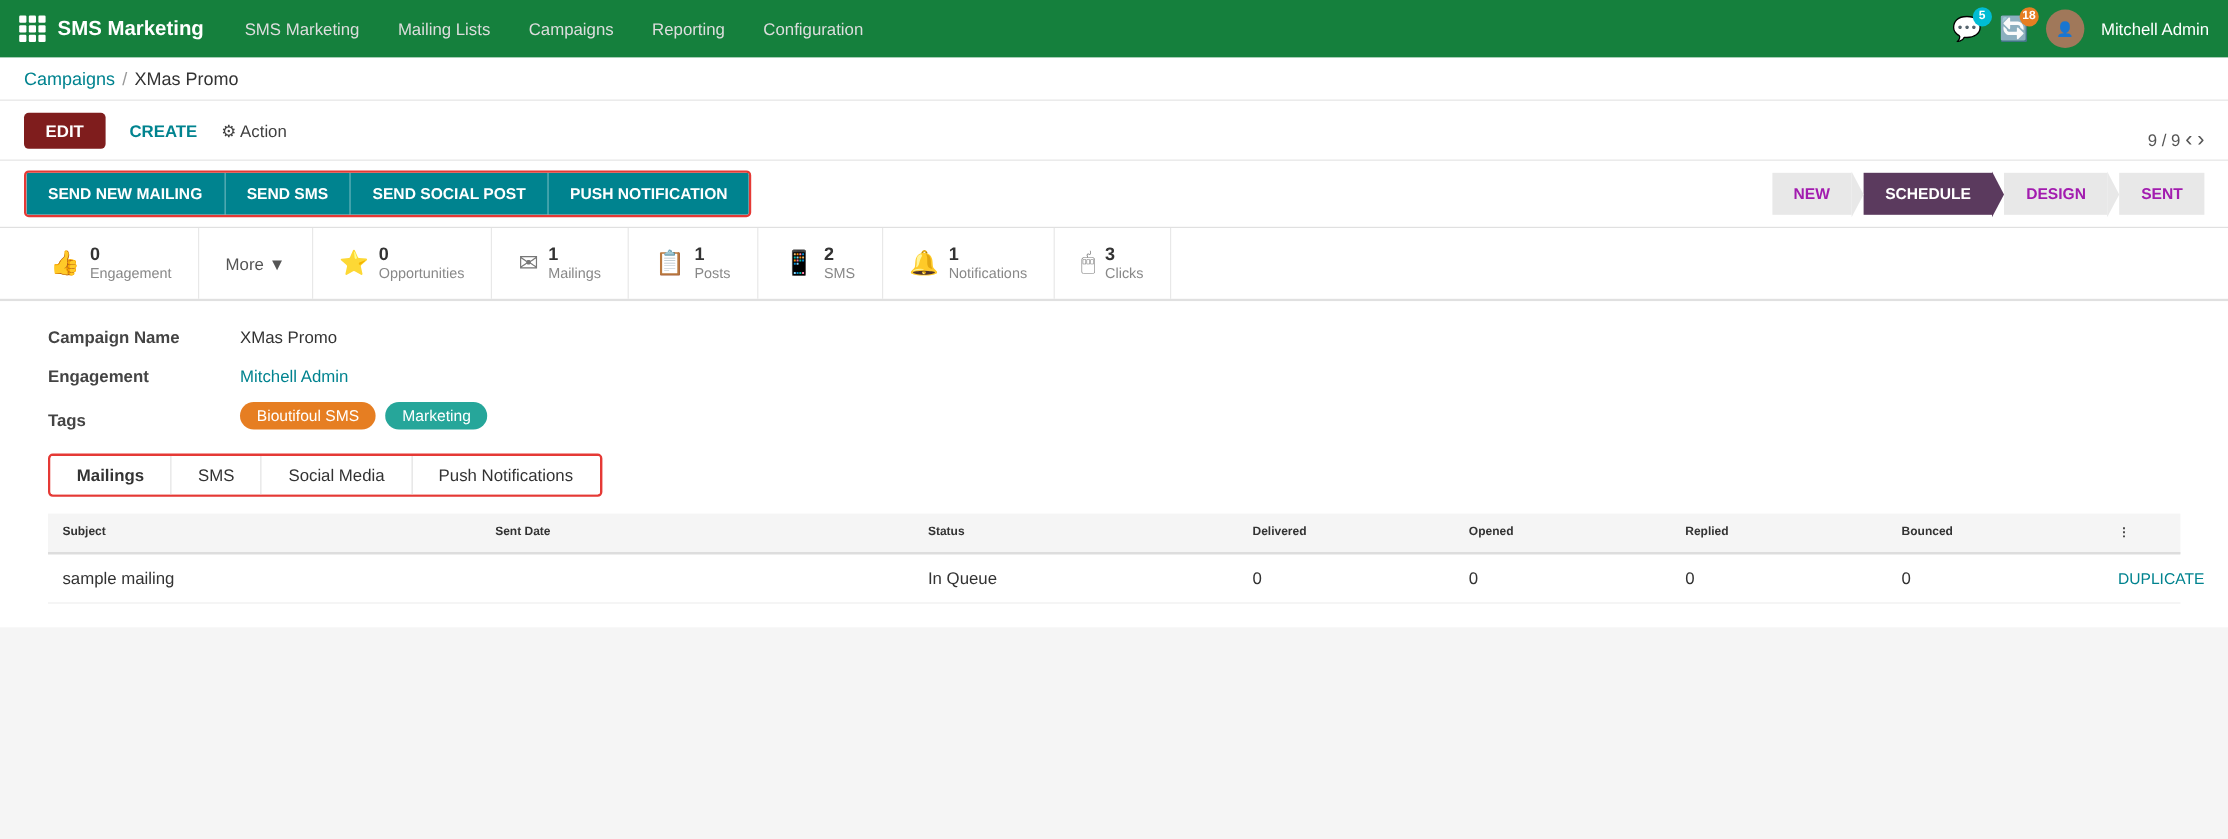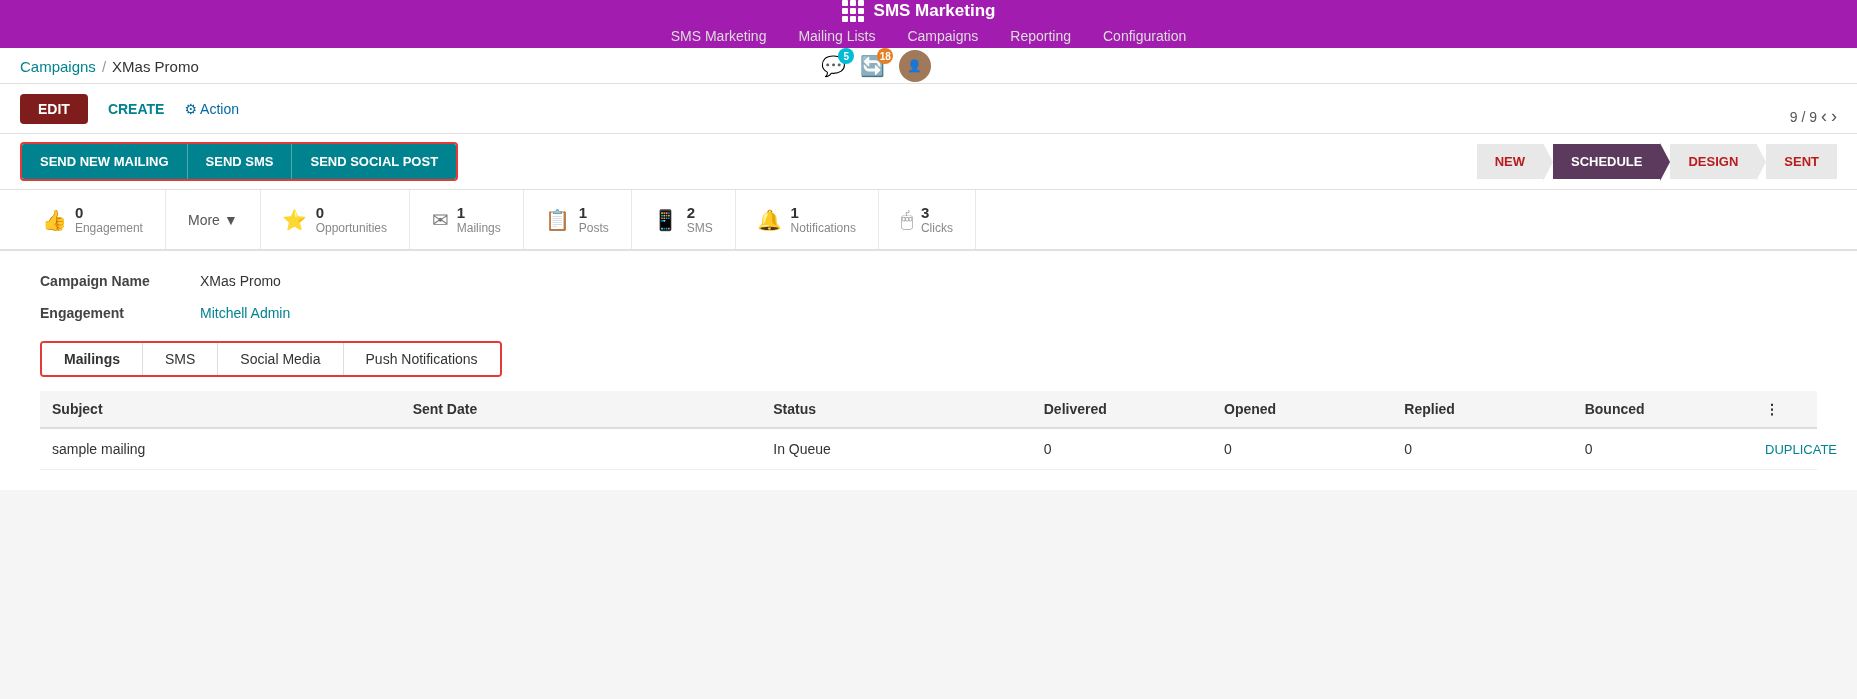--- a/index.html
+++ b/index.html
@@ -1,26 +1,25 @@
 <!DOCTYPE html>
 <html><head>
   <meta charset="utf-8">
   <style>
     * { box-sizing: border-box; margin: 0; padding: 0; }
     body { font-family: 'Segoe UI', Arial, sans-serif; font-size: 14px; background: #f5f5f5; color: #333; }
 
     
     .topnav {
-      background: #a21caf;
+      background: #15803d;
       display: flex;
       align-items: center;
       padding: 0 16px;
       height: 48px;
       color: #fff;
-      flex-direction: column;
     }
     .topnav-logo {
       display: flex; align-items: center; gap: 10px; margin-right: 20px;
     }
     .topnav-logo-icon {
       display: grid; grid-template-columns: 1fr 1fr 1fr; gap: 2px; width: 22px;
     }
     .topnav-logo-icon span {
       width: 6px; height: 6px; background: #fff; border-radius: 1px; display: block;
     }
@@ -63,21 +62,21 @@
       border-bottom: 1px solid #e0e0e0;
     }
     .btn-edit {
       background: #7f1d1d; color: #fff; border: none; padding: 7px 18px;
       font-size: 14px; font-weight: 600; border-radius: 4px; cursor: pointer;
     }
     .btn-create {
       background: none; border: none; color: #00838f; font-size: 14px;
       font-weight: 600; cursor: pointer; padding: 7px 8px;
     }
-    .action-gear { color: #0369a1; cursor: pointer; font-size: 14px; }
+    .action-gear { color: #404040; cursor: pointer; font-size: 14px; }
     .action-spacer { flex: 1; }
     .pagination { display: flex; align-items: center; gap: 4px; color: #555; font-size: 14px; margin-top: 16px; }
     .pagination-btn { cursor: pointer; color: #555; font-size: 18px; border: none; background: none; }
 
     
     .mailing-btns-bar {
       background: #fff; padding: 8px 20px; display: flex; align-items: center; gap: 1px;
       border-bottom: 1px solid #e0e0e0;
     }
     .mailing-btns-group {
@@ -86,21 +85,21 @@
     .mailing-btn {
       background: #00838f; color: #fff; border: none; padding: 10px 18px;
       font-size: 13px; font-weight: 700; cursor: pointer; border-right: 1px solid rgba(255,255,255,0.3);
       white-space: nowrap;
     }
     .mailing-btn:last-child { border-right: none; }
 
     .stage-btns { margin-left: auto; display: flex; align-items: center; }
     .stage-btn {
       padding: 10px 18px; font-size: 13px; font-weight: 600; border: none; cursor: pointer;
-      background: #e8e8e8; color: #b91c1c; position: relative;
+      background: #e8e8e8; color: #a21caf; position: relative;
     }
     .stage-btn.active {
       background: #5b3a5e; color: #fff;
     }
     .stage-btn.arrow-right::after {
       content: '';
       position: absolute;
       right: -10px; top: 50%;
       transform: translateY(-50%);
       border-left: 10px solid #5b3a5e;
@@ -158,21 +157,21 @@
       font-size: 14px; color: #333; border-right: 1px solid #ddd;
     }
     .tab-btn:last-child { border-right: none; }
     .tab-btn.active { background: #fff; font-weight: 600; color: #333; }
 
     
     .table-section { margin-top: 14px; }
     .table-header {
       display: grid; grid-template-columns: 2fr 2fr 1.5fr 1fr 1fr 1fr 1fr 40px;
       background: #f5f5f5; padding: 10px 12px; border-bottom: 2px solid #ddd;
-      font-weight: 700; font-size: 14px; color: #333;
+      font-weight: 700; font-size: 10px; color: #333;
     }
     .table-row {
       display: grid; grid-template-columns: 2fr 2fr 1.5fr 1fr 1fr 1fr 1fr 40px;
       padding: 12px 12px; border-bottom: 1px solid #eee; align-items: center;
       font-size: 14px;
     }
     .col-action { color: #00838f; font-weight: 400; cursor: pointer; font-size: 13px; }
   </style>
 </head>
 <body>
@@ -231,20 +230,21 @@
     <button class="pagination-btn">‹</button>
     <button class="pagination-btn">›</button>
   </div>
 </div>
 
 <div class="mailing-btns-bar">
   <div class="mailing-btns-group">
     <button class="mailing-btn">SEND NEW MAILING</button>
     <button class="mailing-btn">SEND SMS</button>
     <button class="mailing-btn">SEND SOCIAL POST</button>
+    <button class="mailing-btn">PUSH NOTIFICATION</button>
   </div>
   <div class="stage-btns">
     <button class="stage-btn arrow-right-gray" style="margin-right:10px;">NEW</button>
     <button class="stage-btn active arrow-right" style="margin-right:10px;">SCHEDULE</button>
     <button class="stage-btn arrow-right-gray" style="margin-right:10px;">DESIGN</button>
     <button class="stage-btn">SENT</button>
   </div>
 </div>
 
 <div class="stats-bar">
@@ -305,20 +305,27 @@
 
 <div class="main-content">
 
   <div class="field-row">
     <span class="field-label">Campaign Name</span>
     <span class="field-value">XMas Promo</span>
   </div>
   <div class="field-row">
     <span class="field-label">Engagement</span>
     <span class="field-value link">Mitchell Admin</span>
+  </div>
+  <div class="field-row">
+    <span class="field-label">Tags</span>
+    <div class="tags-row">
+      <span class="tag orange">Bioutifoul SMS</span>
+      <span class="tag teal">Marketing</span>
+    </div>
   </div>
 
   <div class="tabs-section">
     <div class="tabs-header">
       <button class="tab-btn active">Mailings</button>
       <button class="tab-btn">SMS</button>
       <button class="tab-btn">Social Media</button>
       <button class="tab-btn">Push Notifications</button>
     </div>
 

